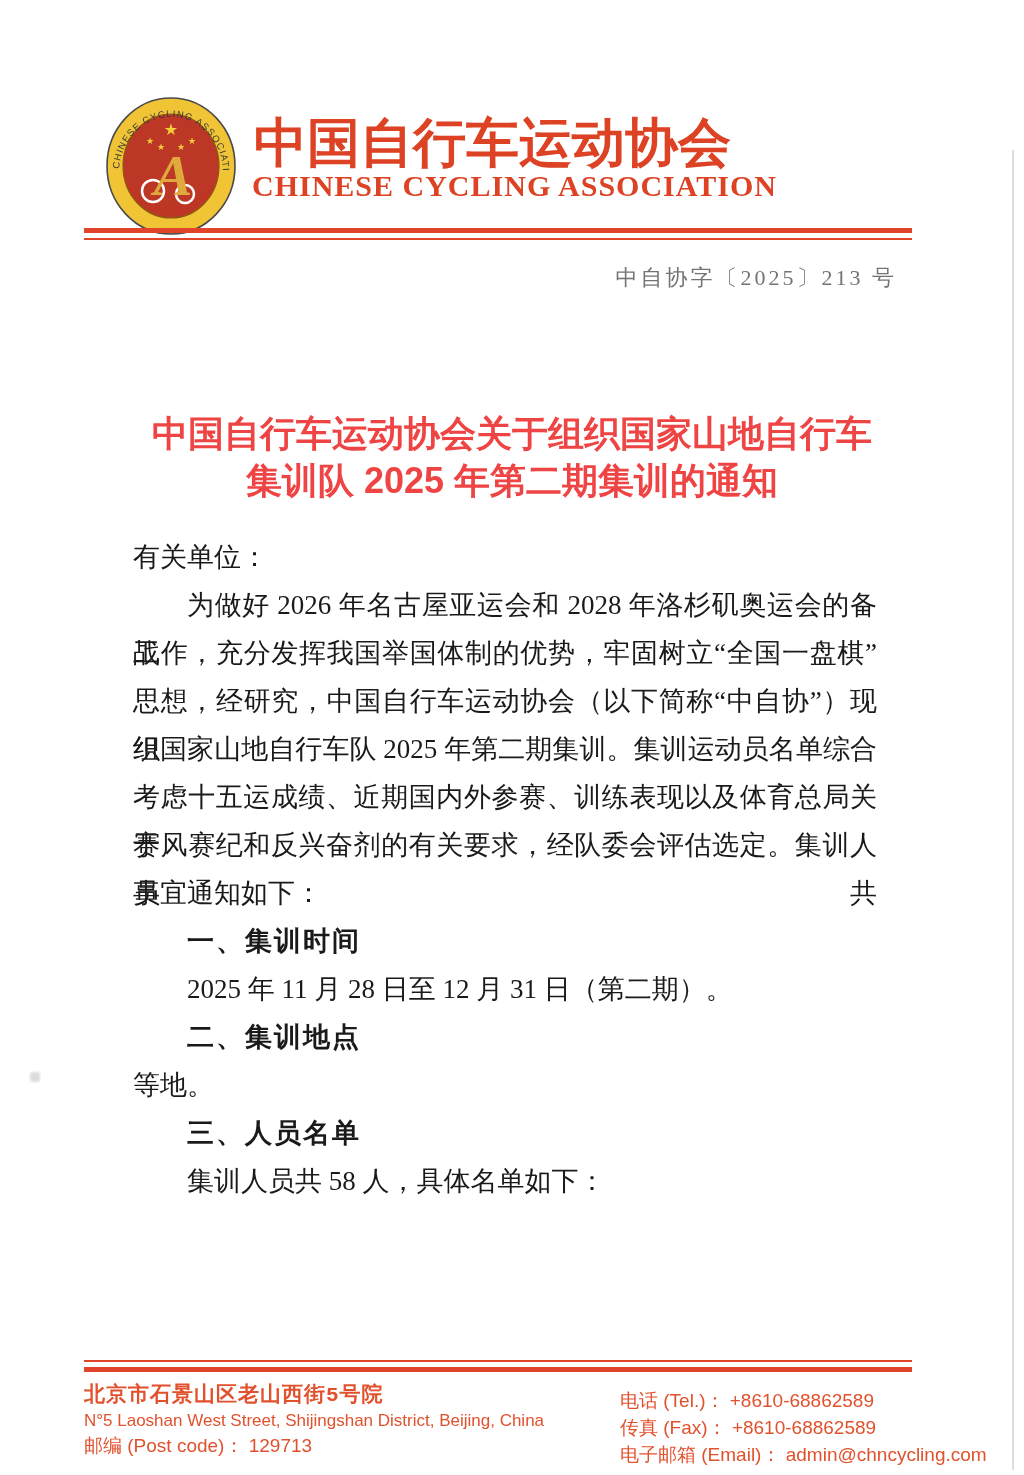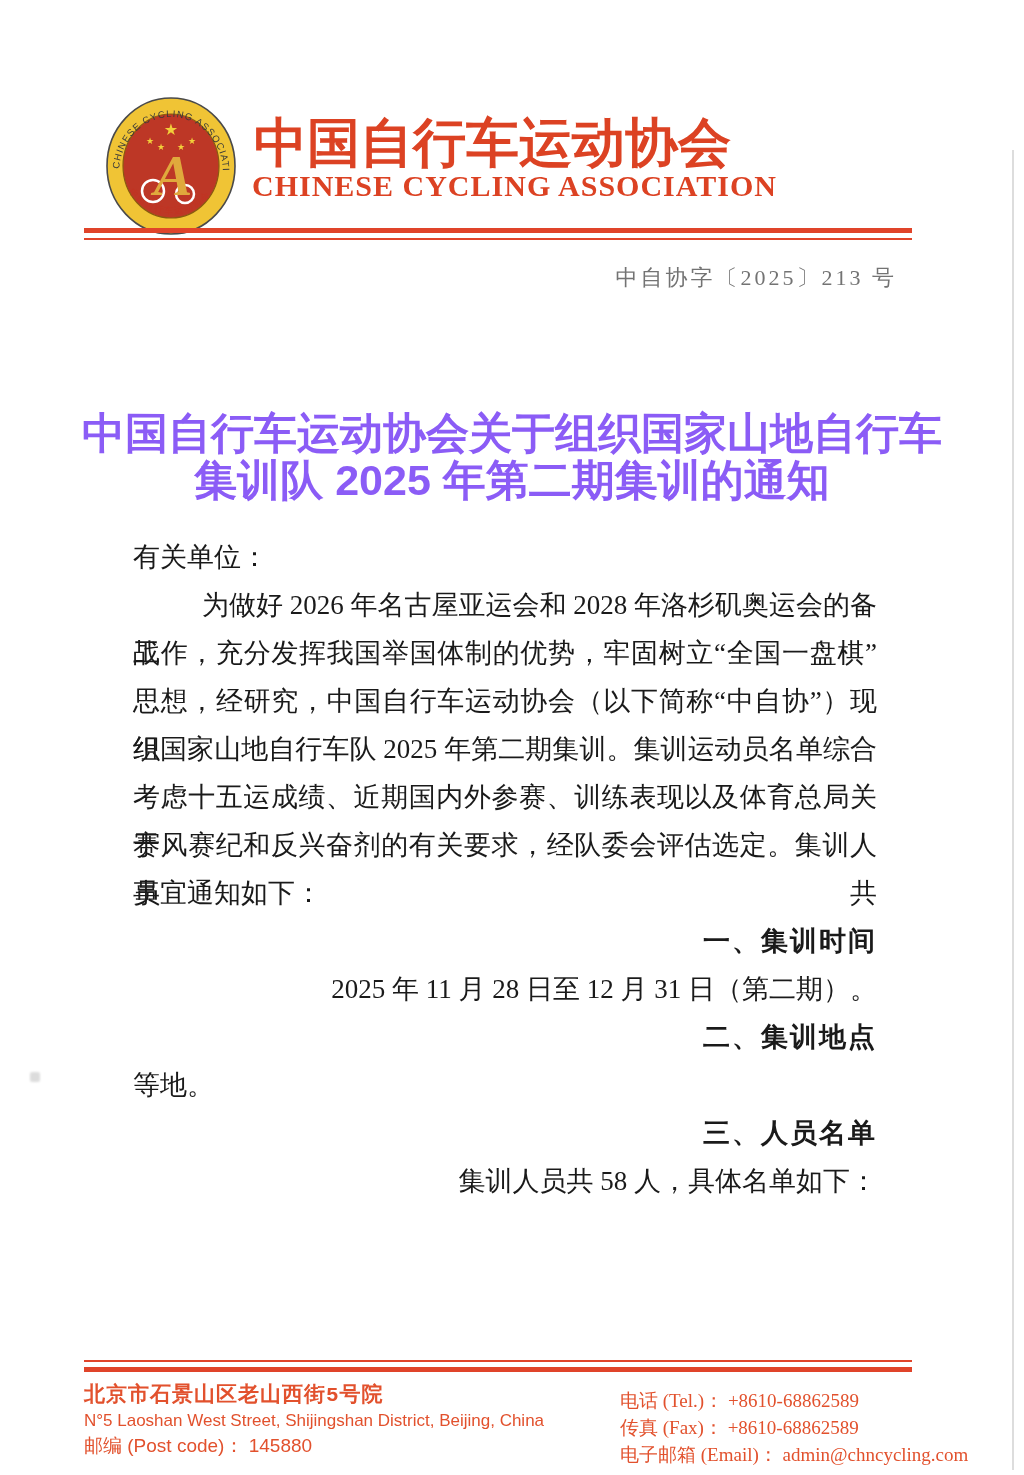--- a/index.html
+++ b/index.html
@@ -30,44 +30,44 @@
   .rule-h-thick{top:228px;height:5px;background:#e0442a;}
   .rule-h-thin{top:238px;height:2px;background:#e0442a;}
   
   .doc-no{
     position:absolute;top:263px;right:127px;
     font-size:22px;letter-spacing:3px;color:#737373;white-space:nowrap;
   }
   
   .title{
     position:absolute;left:0;top:410px;width:1024px;
-    text-align:center;font-weight:bold;font-size:43px;line-height:47px;
-    color:#8b5cf6;
+    text-align:center;font-weight:bold;font-size:36px;line-height:47px;
+    color:#ef4444;
     font-family:"Liberation Sans","DejaVu Sans",sans-serif;
   }
   
   .body-block{position:absolute;left:133px;top:533px;width:744px;}
   .bline{
     height:48px;line-height:48px;font-size:27px;white-space:nowrap;
     color:#1a1a1a;
   }
   .bline.justify{white-space:normal;text-align:justify;text-align-last:justify;}
-  .bline.indent{text-indent:54px;text-align:right;}
+  .bline.indent{text-indent:54px;}
   .bline.bold{
     font-weight:bold;
     font-family:"Liberation Sans","DejaVu Sans",sans-serif;
     letter-spacing:2px;
   }
   
   .rule-f-thin{top:1360px;height:2px;background:#e0442a;}
   .rule-f-thick{top:1367px;height:5px;background:#e0442a;}
   .footer-left{position:absolute;left:84px;top:1383px;color:#e2512d;
     font-family:"Liberation Sans","DejaVu Sans",sans-serif;}
   .footer-right{position:absolute;left:620px;top:1387px;color:#e2512d;
-    font-family:Liberation Serif, serif;}
+    font-family:Liberation Sans, sans-serif;}
   .f-cn{font-size:21px;line-height:26px;font-weight:bold;letter-spacing:1px;font-family:Liberation Mono, monospace;}
   .f-en{font-size:17px;line-height:24px;}
   .f-pc{font-size:19px;line-height:25px;}
   .f-r{font-size:19px;line-height:27px;}
   
   .scan-edge{position:absolute;left:1012px;top:150px;width:2px;height:1320px;
     background:#d4d4d4;opacity:.8;}
   .scan-dot{position:absolute;left:30px;top:1072px;width:10px;height:10px;
     background:#bbb;opacity:.5;border-radius:2px;filter:blur(1px);}
 </style>
@@ -126,21 +126,21 @@
       <div class="bline indent bold">三、人员名单</div>
       <div class="bline indent">集训人员共 58 人，具体名单如下：</div>
     </div>
 
   <div class="rule rule-f-thin"></div>
   <div class="rule rule-f-thick"></div>
 
   <div class="footer-left">
     <div class="f-cn">北京市石景山区老山西街5号院</div>
     <div class="f-en">N°5 Laoshan West Street, Shijingshan District, Beijing, China</div>
-    <div class="f-pc">邮编 (Post code)： 145880</div>
+    <div class="f-pc">邮编 (Post code)： 129713</div>
   </div>
   <div class="footer-right">
     <div class="f-r">电话 (Tel.)： +8610-68862589</div>
     <div class="f-r">传真 (Fax)： +8610-68862589</div>
     <div class="f-r">电子邮箱 (Email)： admin@chncycling.com</div>
   </div>
 
   <div class="scan-edge"></div>
   <div class="scan-dot"></div>
 

